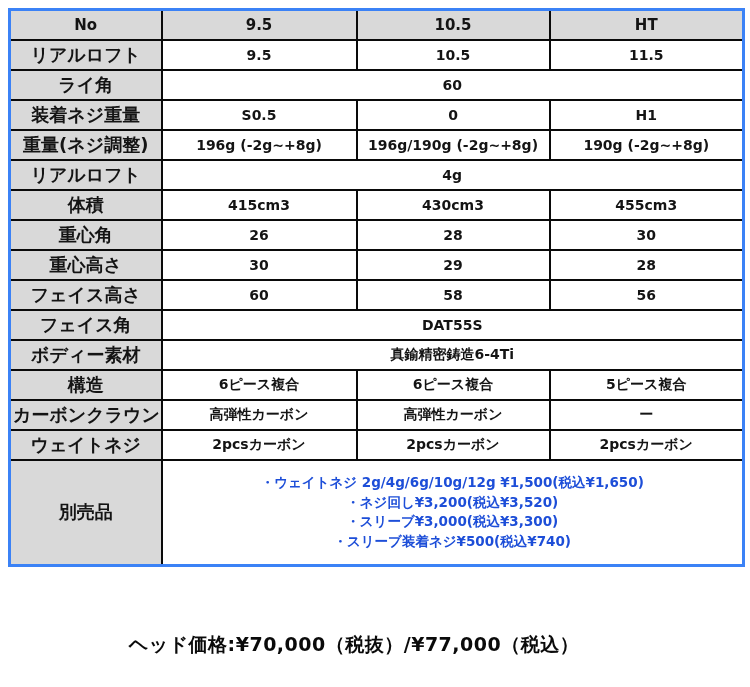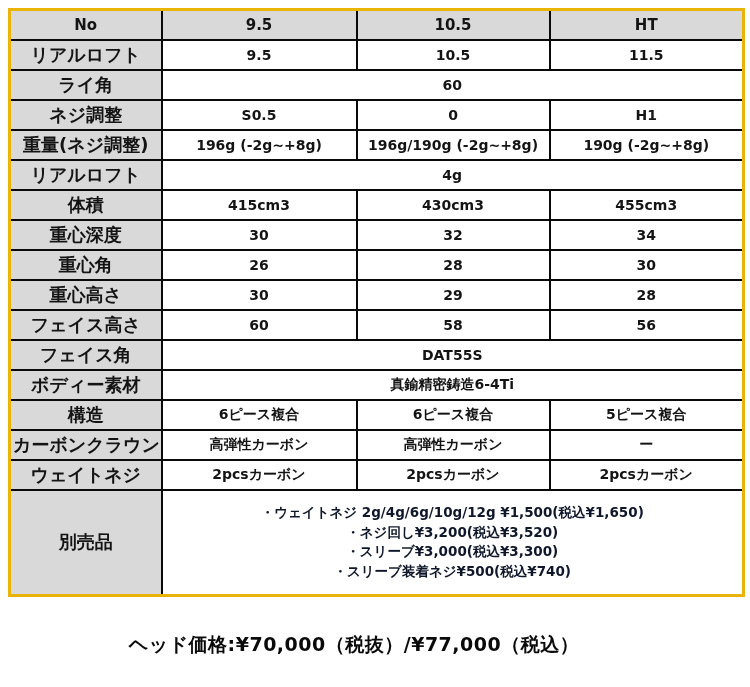--- a/index.html
+++ b/index.html
@@ -15,21 +15,21 @@
     background: #ffffff;
     overflow: hidden;
   }
   table.spec {
     position: absolute;
     left: 8px;
     top: 8px;
     width: 734px;
     border-collapse: collapse;
     table-layout: fixed;
-    border: 3px solid #eab308;
+    border: 3px solid #3b82f6;
   }
   table.spec col.c-label { width: 152px; }
   table.spec col.c-1 { width: 195px; }
   table.spec col.c-2 { width: 193px; }
   table.spec col.c-3 { width: 194px; }
   table.spec tr { height: 30px; }
   table.spec tr.tall { height: 106px; }
   table.spec th, table.spec td {
     border: 2px solid #0a0a0a;
     text-align: center;
@@ -58,21 +58,21 @@
     text-align: left;
     vertical-align: middle;
     padding: 8px 10px 8px 12px;
     background: #ffffff;
     white-space: normal;
   }
   td.opt .line {
     font-size: 13.5px;
     font-weight: bold;
     line-height: 1.45;
-    color: #0f172a;
+    color: #1d4ed8;
     white-space: nowrap;
   }
   .price {
     position: absolute;
     left: 0;
     top: 632px;
     width: 708px;
     text-align: center;
     font-size: 19px;
     font-weight: bold;
@@ -107,21 +107,21 @@
       <td class="val">10.5</td>
       <td class="val">11.5</td>
     </tr>
 
     <tr>
       <td class="lab">ライ角</td>
       <td class="val" colspan="3">60</td>
     </tr>
 
     <tr>
-      <td class="lab">ネジ調整</td>
+      <td class="lab">装着ネジ重量</td>
       <td class="val">S0.5</td>
       <td class="val">0</td>
       <td class="val">H1</td>
     </tr>
 
     <tr>
       <td class="lab">重量(ネジ調整)</td>
       <td class="val">196g (-2g~+8g)</td>
       <td class="val">196g/190g (-2g~+8g)</td>
       <td class="val">190g (-2g~+8g)</td>
@@ -133,26 +133,20 @@
     </tr>
 
     <tr>
       <td class="lab">体積</td>
       <td class="val">415cm3</td>
       <td class="val">430cm3</td>
       <td class="val">455cm3</td>
     </tr>
 
 
-    <tr>
-      <td class="lab">重心深度</td>
-      <td class="val">30</td>
-      <td class="val">32</td>
-      <td class="val">34</td>
-    </tr>
 
     <tr>
       <td class="lab">重心角</td>
       <td class="val">26</td>
       <td class="val">28</td>
       <td class="val">30</td>
     </tr>
 
     <tr>
       <td class="lab">重心高さ</td>

